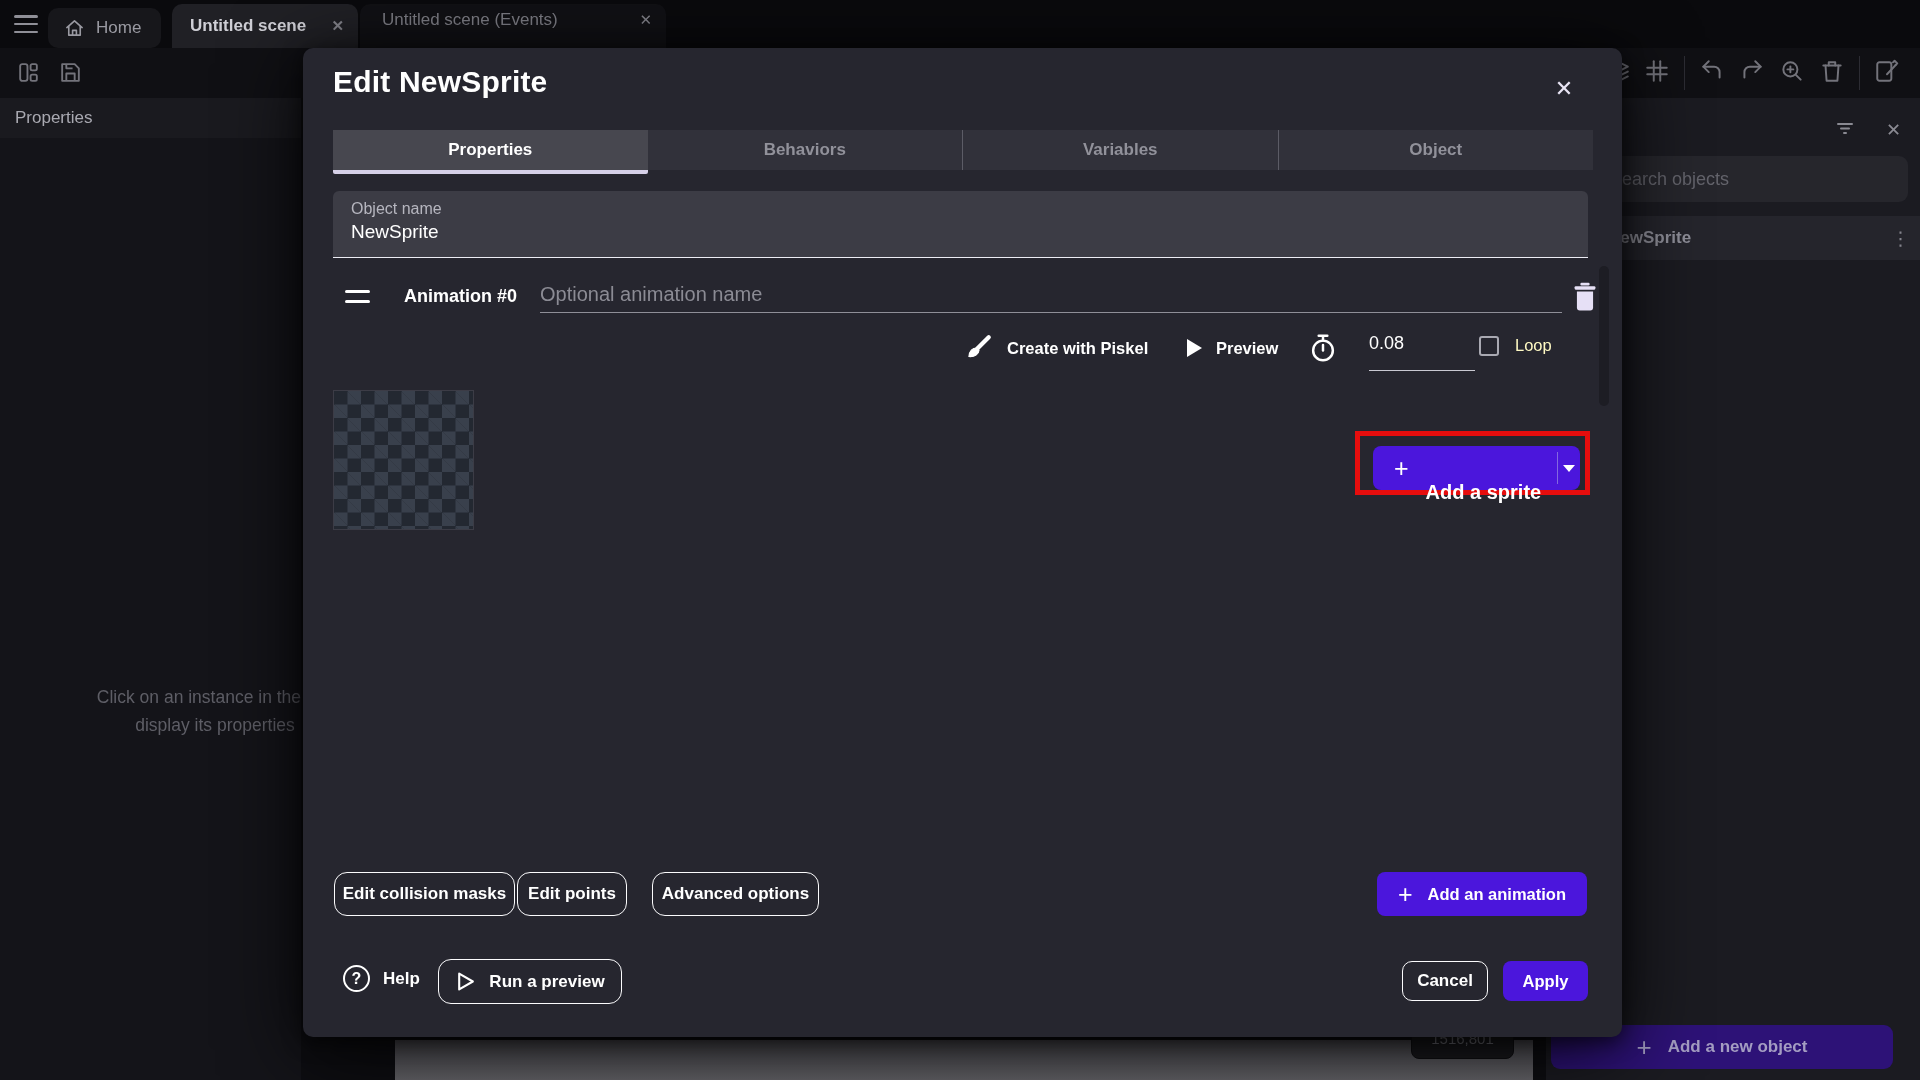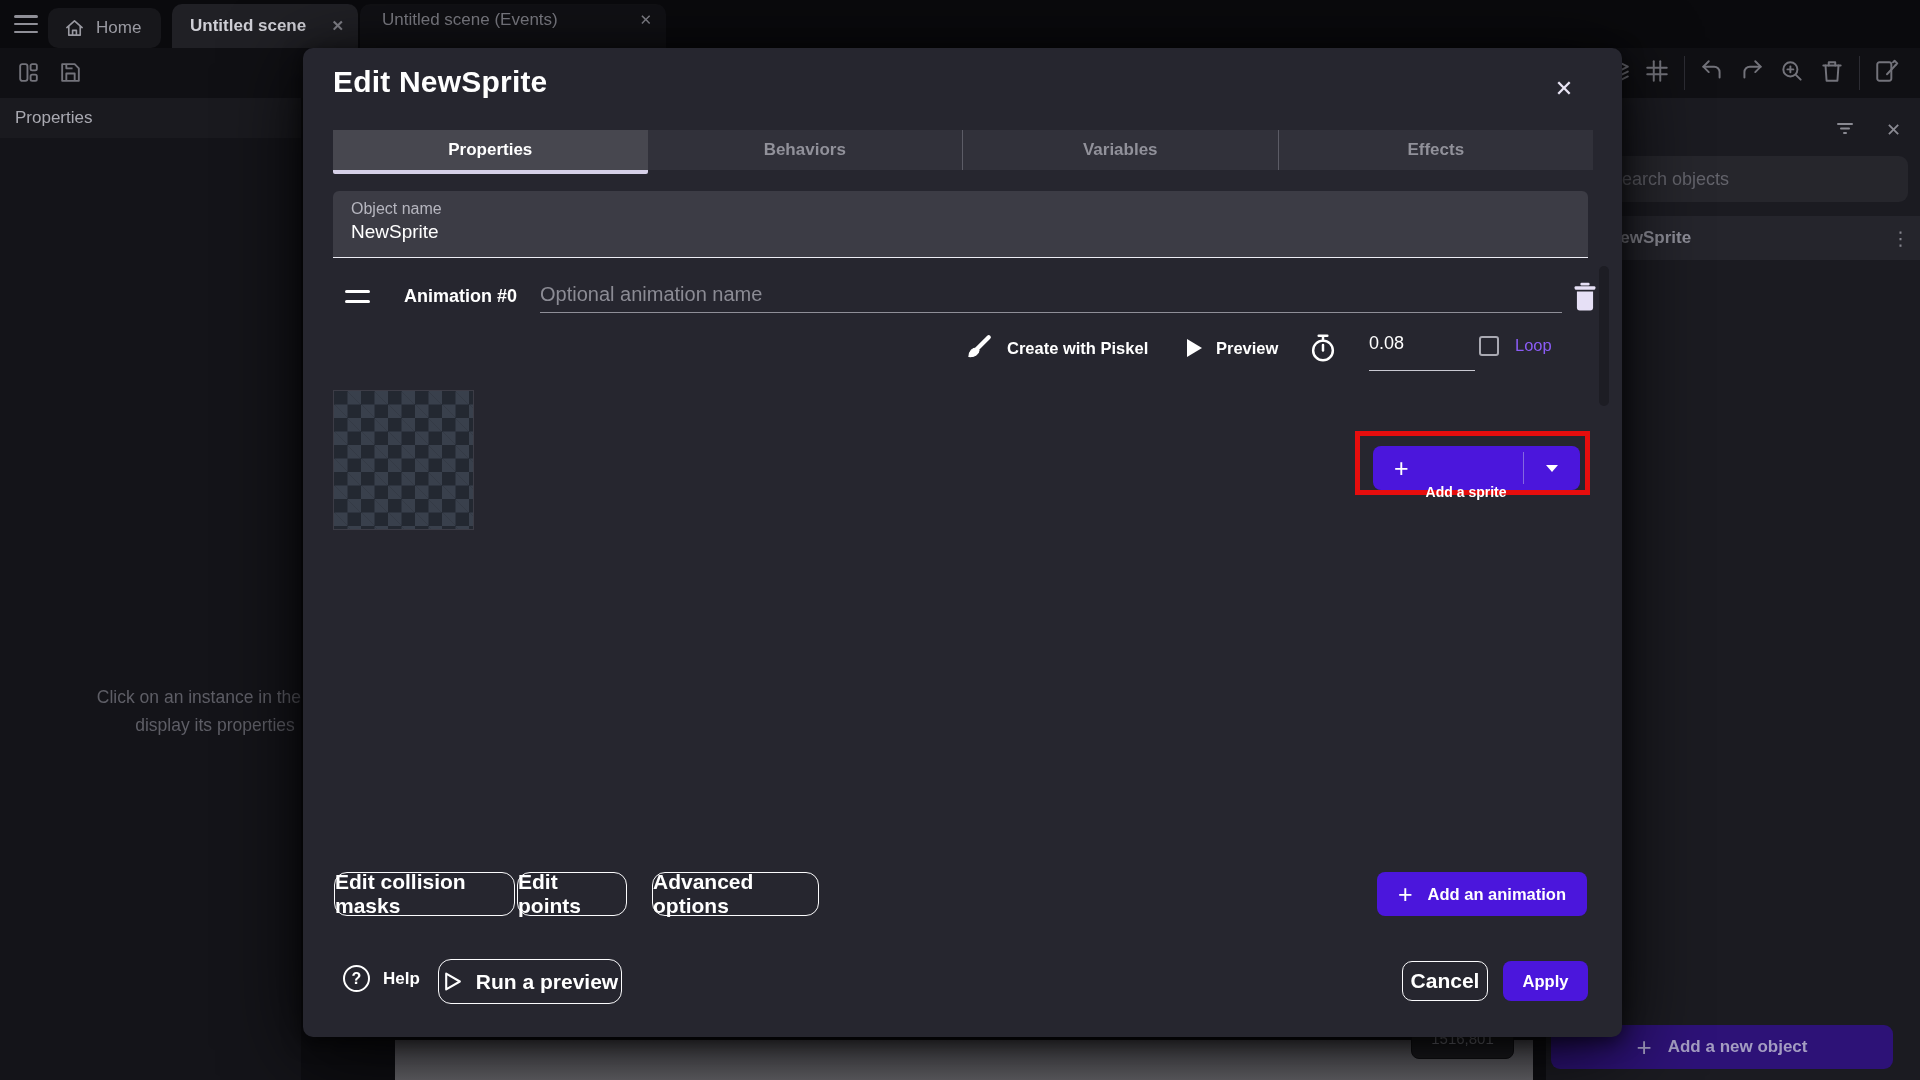--- a/index.html
+++ b/index.html
@@ -70,38 +70,38 @@
   .anim-input { position:absolute; left:207px; top:2px; width:1022px; height:36px; background:transparent; border:none; border-bottom:1px solid #8f8f98; outline:none; color:#e8e8ee; font-size:20px; font-family:inherit; }
   .anim-input::placeholder { color:#8b8b94; }
   .anim-trash { position:absolute; left:1238px; top:6px; width:28px; height:30px; cursor:pointer; }
   .dlg-scrollbar { position:absolute; left:1296px; top:218px; width:10px; height:140px; background:#1d1d24; border-radius:5px; cursor:pointer; }
 
   .anim-tools { position:absolute; left:0; top:283px; width:1290px; height:34px; }
   .tool-btn { position:absolute; display:flex; align-items:center; gap:14px; color:#ffffff; font-size:16.5px; font-weight:bold; cursor:pointer; height:34px; }
   .play-filled { width:0; height:0; border-left:15px solid #ffffff; border-top:9.5px solid transparent; border-bottom:9.5px solid transparent; }
   .timer-input { position:absolute; left:1022px; top:2px; width:106px; background:transparent; border:none; border-bottom:1px solid #c9c9d2; outline:none; color:#ffffff; font-size:18px; font-family:inherit; padding-bottom:16px;margin-left:44px; }
   .checkbox { position:absolute; left:1176px; top:5px; width:20px; height:20px; border:2.5px solid #a9a9b2; border-radius:3px; cursor:pointer; }
-  .loop-label { position:absolute; left:1212px; top:5px; color:#8b5cf6; font-size:16.5px; cursor:pointer; }
+  .loop-label { position:absolute; left:1212px; top:5px; color:#fef9c3; font-size:16.5px; cursor:pointer; }
 
   .checker { position:absolute; left:30px; top:342px; width:141px; height:140px; border:1px solid #3c3c46; cursor:pointer;
     background-color:#232831;
     background-image:
       linear-gradient(45deg,#39404c 25%,transparent 25%,transparent 75%,#39404c 75%),
       linear-gradient(45deg,#39404c 25%,transparent 25%,transparent 75%,#39404c 75%);
     background-size:27px 27px; background-position:0 0, 13.5px 13.5px; }
 
   .highlight-box { position:absolute; left:1052px; top:383px; width:235px; height:64px; border:5px solid #e60d0d; }
   .add-sprite-btn { position:absolute; left:13px; top:10px; width:207px; height:44px; background:#4b16dc; border-radius:8px; display:flex; align-items:center; color:#ffffff; cursor:pointer; }
   .add-sprite-btn .plus { font-size:25px; font-weight:400; margin-left:21px; line-height:1; }
-  .add-sprite-btn .lbl { font-size:14px; font-weight:bold; margin-left:17px;margin-top:48px; }
+  .add-sprite-btn .lbl { font-size:20px; font-weight:bold; margin-left:17px;margin-top:48px; }
   .add-sprite-btn .split { width:1px; height:32px; background:#8468e0; margin-left:16px; }
   .add-sprite-btn .dd { flex:1; display:flex; align-items:center; justify-content:center; height:100%; cursor:pointer; }
   .chev-down { width:0; height:0; border-top:7px solid #ffffff; border-left:6.5px solid transparent; border-right:6.5px solid transparent; }
 
-  .ghost-btn { position:absolute; height:44px; border:1px solid #fbfbfd; border-radius:13px; display:flex; align-items:center; justify-content:center; gap:13px; color:#ffffff; font-size:21px; font-weight:bold; background:transparent; cursor:pointer; }
+  .ghost-btn { position:absolute; height:44px; border:1px solid #fbfbfd; border-radius:13px; display:flex; align-items:center; justify-content:center; gap:13px; color:#ffffff; font-size:17px; font-weight:bold; background:transparent; cursor:pointer; }
   .purple-btn { position:absolute; background:#4b16dc; border-radius:8px; display:flex; align-items:center; justify-content:center; gap:15px; color:#ffffff; font-size:16.5px; font-weight:bold; cursor:pointer; }
   .purple-btn .plus { font-size:25px; font-weight:400; line-height:1; }
 
   .help-wrap { position:absolute; left:40px; top:917px; display:flex; align-items:center; gap:13px; color:#ffffff; font-size:17px; font-weight:bold; cursor:pointer; }
   .qmark { width:27px; height:27px; border:2.5px solid #ffffff; border-radius:50%; display:flex; align-items:center; justify-content:center; font-size:16px; font-weight:bold; }
 </style>
 </head>
 <body>
 
 <div id="app">
@@ -246,21 +246,21 @@
 
   <div class="abs dialog">
 
     <div class="dlg-title">Edit NewSprite</div>
     <div class="dlg-close">✕</div>
 
     <div class="tabbar">
       <div class="dtab active">Properties</div>
       <div class="dtab">Behaviors</div>
       <div class="dtab sep">Variables</div>
-      <div class="dtab sep">Effects</div>
+      <div class="dtab sep">Object</div>
     </div>
     <div class="tab-underline"></div>
 
     <div class="field">
       <div class="field-label">Object name</div>
       <input class="field-input" type="text" value="NewSprite" style="">
     </div>
 
     <div class="anim-row">
       <div class="drag-handle">

